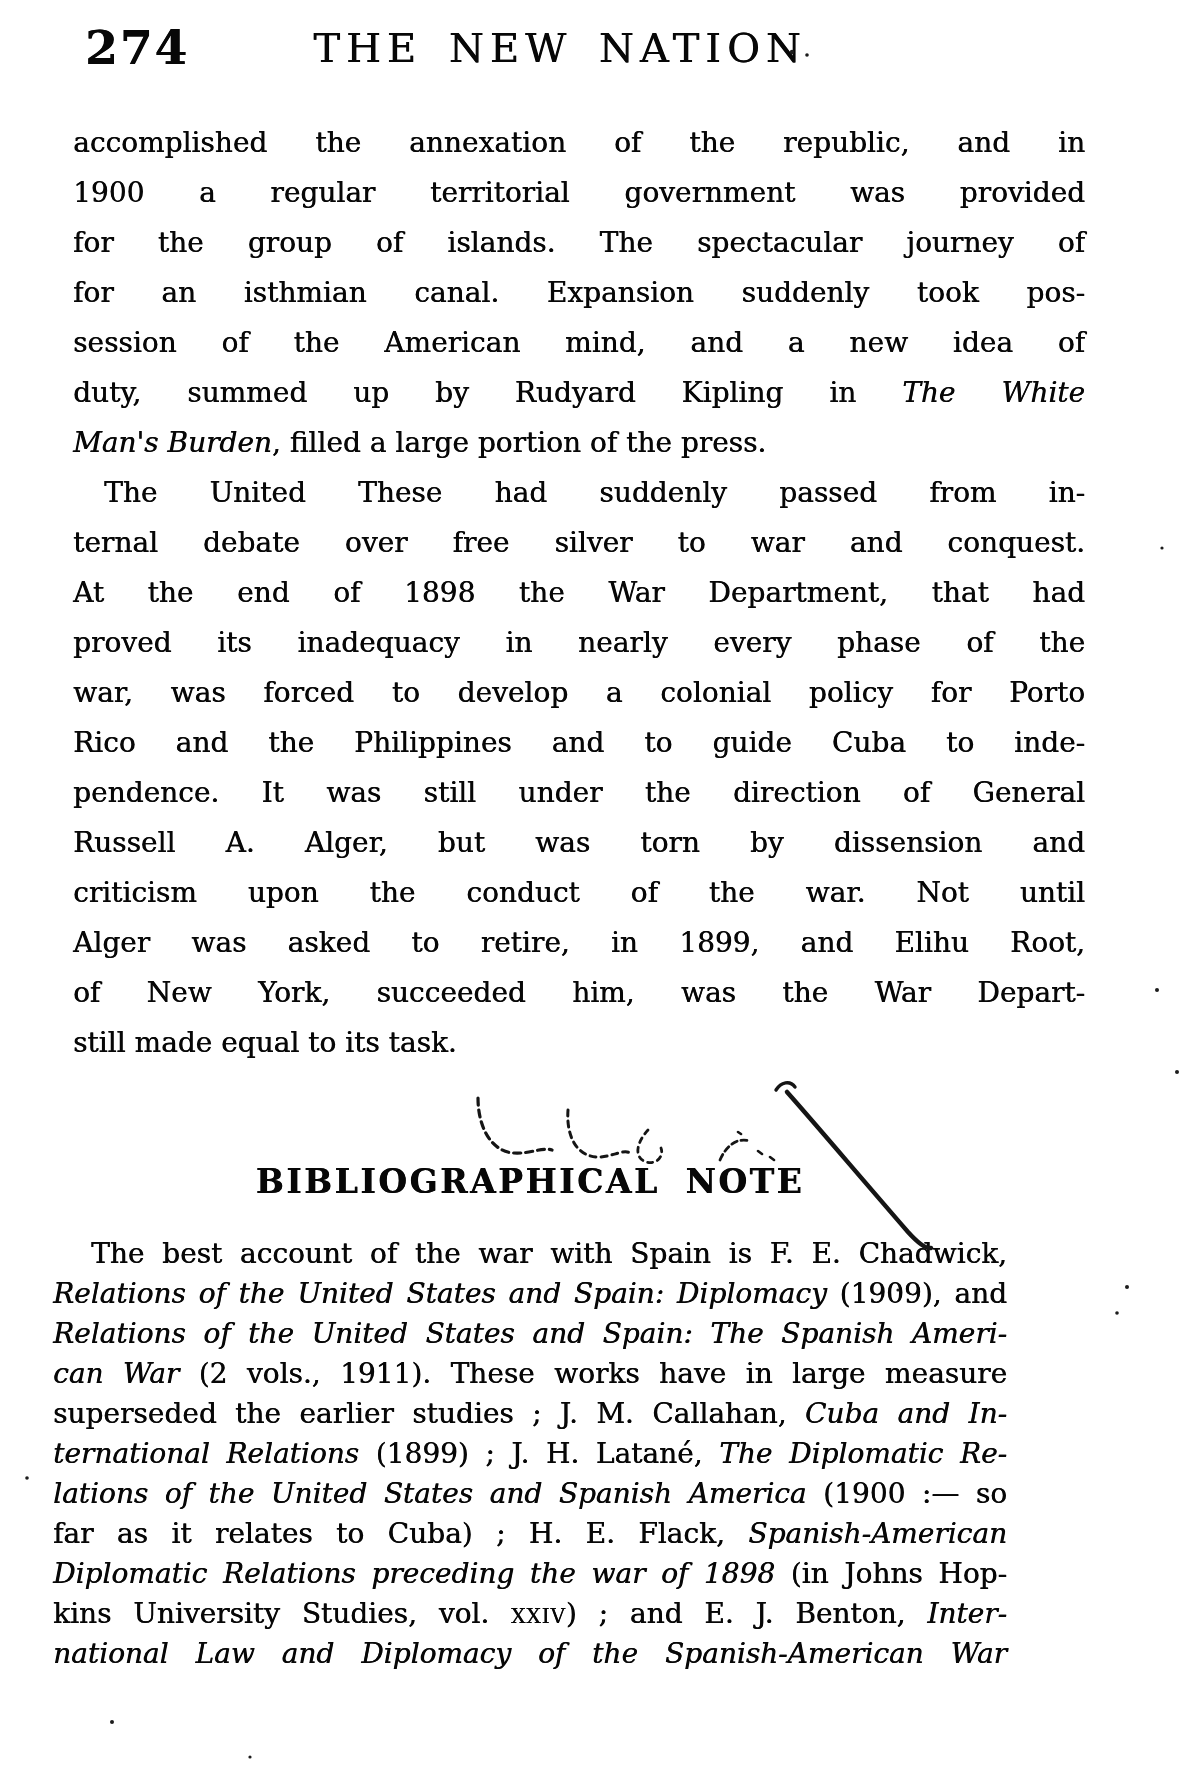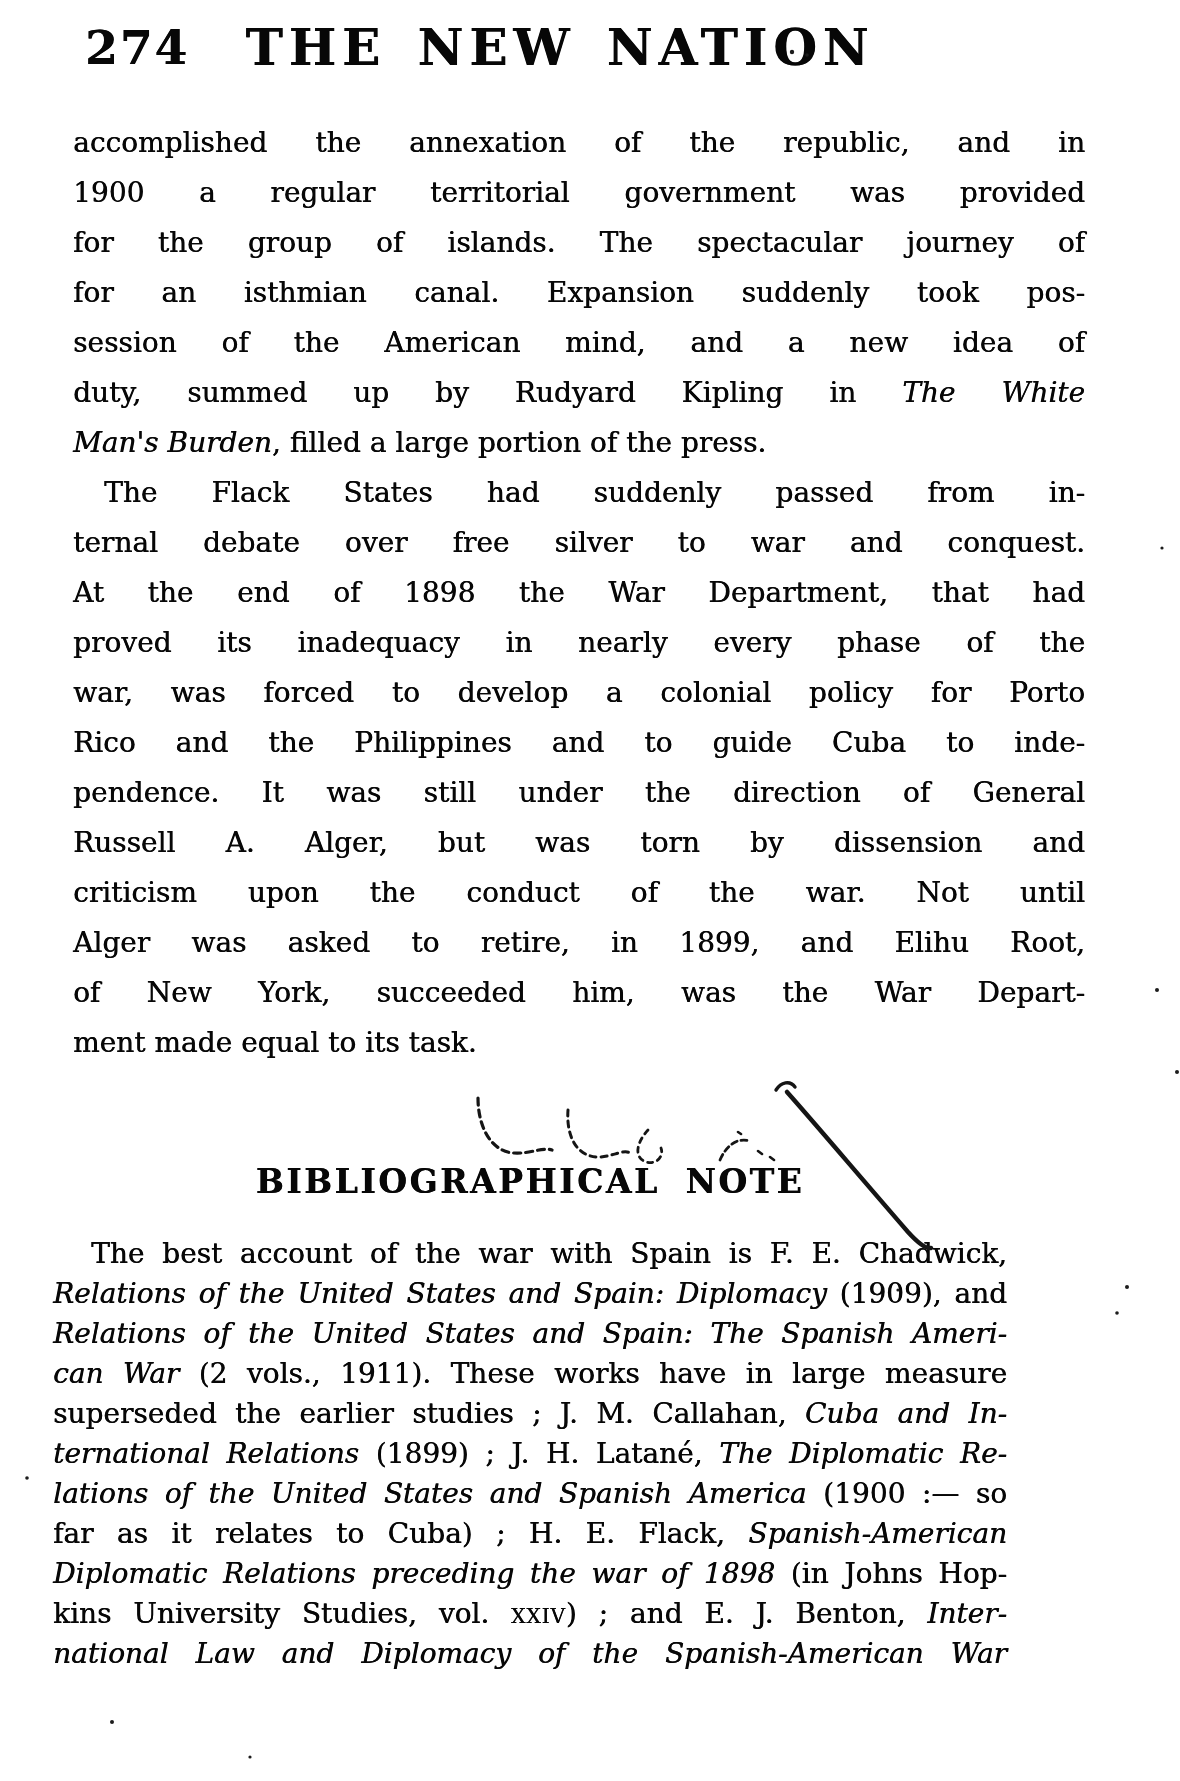--- a/index.html
+++ b/index.html
@@ -13,21 +13,21 @@
     text-shadow:0.45px 0.35px 0 currentColor;
   }
   
   .header{position:absolute;top:26px;left:0;width:1180px;height:50px;}
   .pagenum{
     position:absolute;left:85px;top:0;
     font-size:47px;font-weight:bold;letter-spacing:2px;line-height:44px;
   }
   .title-wrap{position:absolute;left:0;top:0;width:1120px;text-align:center;}
   .running-title{
-    font-size:50px;font-weight:bold;line-height:44px;
+    font-size:40px;font-weight:normal;line-height:44px;
     letter-spacing:6px;word-spacing:8px;
   }
   
   .body-text{
     position:absolute;left:73px;top:110px;width:1012px;
     font-size:28px;line-height:50px;margin-top:8px;
   }
   
   .note-heading-wrap{
     position:absolute;left:53px;top:1162px;width:954px;
@@ -67,32 +67,32 @@
   </div>
 
   <div class="body-text" id="bodyText">
       <div class="line j"><span>accomplished the annexation of the republic, and in</span></div>
       <div class="line j"><span>1900 a regular territorial government was provided</span></div>
       <div class="line j"><span>for the group of islands. The spectacular journey of</span></div>
       <div class="line j"><span>for an isthmian canal. Expansion suddenly took pos-</span></div>
       <div class="line j"><span>session of the American mind, and a new idea of</span></div>
       <div class="line j"><span>duty, summed up by Rudyard Kipling in </span><span class="it">The White</span></div>
       <div class="line"><span class="it">Man's Burden</span><span>, filled a large portion of the press.</span></div>
-      <div class="line j indent-first"><span>The Flack States had suddenly passed from in-</span></div>
+      <div class="line j indent-first"><span>The United These had suddenly passed from in-</span></div>
       <div class="line j"><span>ternal debate over free silver to war and conquest.</span></div>
       <div class="line j"><span>At the end of 1898 the War Department, that had</span></div>
       <div class="line j"><span>proved its inadequacy in nearly every phase of the</span></div>
       <div class="line j"><span>war, was forced to develop a colonial policy for Porto</span></div>
       <div class="line j"><span>Rico and the Philippines and to guide Cuba to inde-</span></div>
       <div class="line j"><span>pendence. It was still under the direction of General</span></div>
       <div class="line j"><span>Russell A. Alger, but was torn by dissension and</span></div>
       <div class="line j"><span>criticism upon the conduct of the war. Not until</span></div>
       <div class="line j"><span>Alger was asked to retire, in 1899, and Elihu Root,</span></div>
       <div class="line j"><span>of New York, succeeded him, was the War Depart-</span></div>
-      <div class="line"><span>ment made equal to its task.</span></div>
+      <div class="line"><span>still made equal to its task.</span></div>
     </div>
 
   <div class="note-heading-wrap">
     <span class="note-heading">BIBLIOGRAPHICAL NOTE</span>
   </div>
 
   <div class="bib-text" id="bibText">
       <div class="line j indent-first"><span>The best account of the war with Spain is F. E. Chadwick,</span></div>
       <div class="line j"><span class="it">Relations of the United States and Spain: Diplomacy</span><span> (1909), and</span></div>
       <div class="line j"><span class="it">Relations of the United States and Spain: The Spanish Ameri-</span></div>

